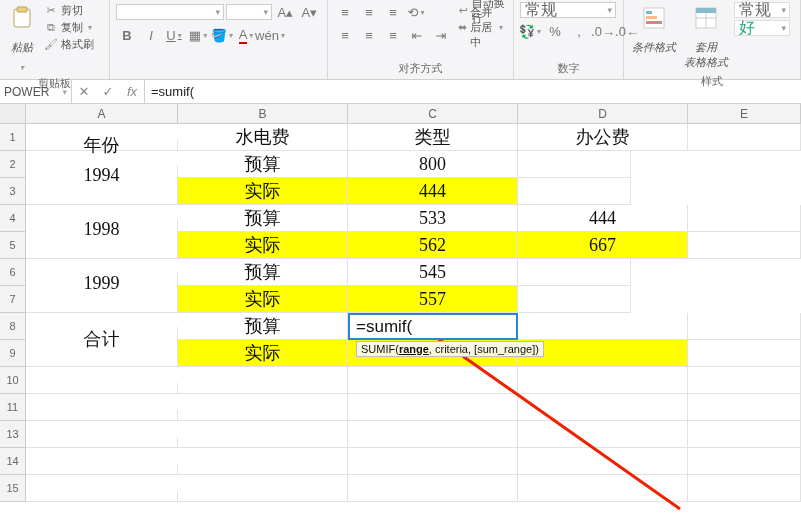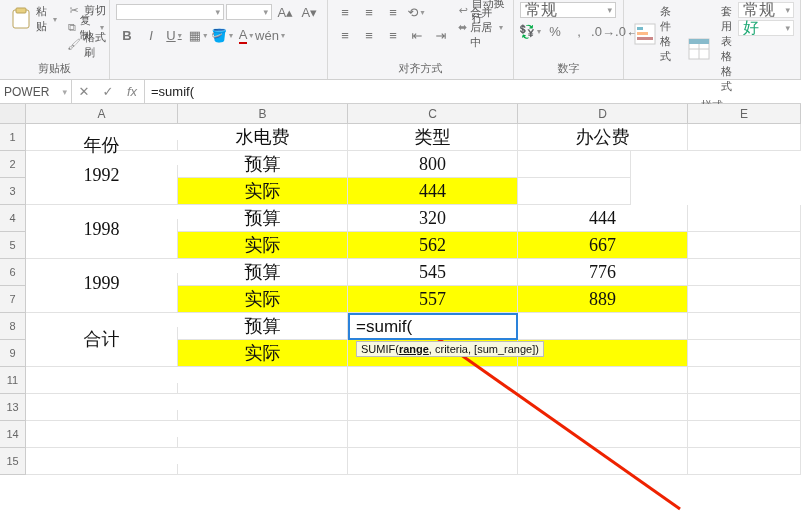--- a/index.html
+++ b/index.html
@@ -7,21 +7,21 @@
 
   
   .ribbon { background: #f5f5f7; border-bottom: 1px solid #d0d0d0; height: 80px; display: flex; }
   .rgroup { border-right: 1px solid #d8d8d8; display: flex; flex-direction: column; justify-content: space-between; padding: 2px 6px 0 6px; }
   .rgroup-body { display: flex; align-items: flex-start; gap: 4px; flex: 1; }
   .rgroup-label { text-align: center; font-size: 11px; color: #666; padding: 2px 0 3px 0; }
   .vcol { display: flex; flex-direction: column; gap: 0px; }
   .smallbtn { display: flex; align-items: center; gap: 3px; font-size: 11px; color: #555; cursor: pointer; padding: 0px 2px; height: 17px; }
   .smallbtn .ico { width: 14px; height: 14px; display: inline-flex; align-items: center; justify-content: center; color: #888; }
   .iconbtn { width: 22px; height: 20px; display: inline-flex; align-items: center; justify-content: center; color: #777; cursor: pointer; font-size: 13px; }
-  .bigbtn { display: flex; flex-direction: row; align-items: center; justify-content: center; gap: 2px; cursor: pointer; padding: 2px 2px; color: #555; font-size: 11px; }
+  .bigbtn { display: flex; flex-direction: column; align-items: center; justify-content: center; gap: 8px; cursor: pointer; padding: 2px 2px; color: #555; font-size: 11px; font-style: italic; }
   .bigbtn .bico { width: 28px; height: 28px; display: flex; align-items: center; justify-content: center; }
   .sel { border: 1px solid #ccc; background: #fff; font-size: 16px; height: 16px; padding: 0 14px 0 4px; color: #666; position: relative; display: inline-flex; align-items: center; }
   .sel::after { content: "▾"; position: absolute; right: 3px; font-size: 9px; color: #999; }
   .row { display: flex; gap: 2px; align-items: center; }
   .drop { font-size: 8px; color: #999; padding: 0 2px; }
 
   
   .fbar { height: 24px; border-bottom: 1px solid #d0d0d0; display: flex; align-items: stretch; background: #fff; }
   .namebox { width: 72px; border-right: 1px solid #d0d0d0; display: flex; align-items: center; padding: 0 4px; font-size: 12px; color: #555; position: relative; }
   .namebox::after { content: "▾"; position: absolute; right: 4px; font-size: 9px; color: #aaa; }
@@ -189,21 +189,21 @@
       </div>
       <div class="bigbtn">
         <span class="bico">
           <svg width="26" height="26">
               <rect x="3" y="3" width="20" height="20" fill="#fff" stroke="#ccc"></rect>
               <rect x="3" y="3" width="20" height="5" fill="#8bc"></rect>
               <line x1="3" y1="13" x2="23" y2="13" stroke="#ccc"></line>
               <line x1="13" y1="8" x2="13" y2="23" stroke="#ccc"></line>
             </svg>
         </span>
-        <span style="white-space:pre-line;text-align:right">套用
+        <span style="white-space:pre-line;text-align:center">套用
 表格格式</span>
       </div>
       <div class="vcol" style="gap:2px">
         <div class="sel" style="width:56px;border-color:#ddd">
             <span>常规</span>
           </div>
         <div class="sel" style="width:56px;border-color:#ddd;color:#2a7">
             <span>好</span>
           </div>
       </div>
@@ -256,59 +256,57 @@
     <div class="gr">
       <div class="rh">2</div>
       <div class="cell cA mergeTop"></div>
       <div class="cell cB">预算</div>
       <div class="cell cC">800</div>
       <div class="cell cE"></div>
     </div>
 
     <div class="gr">
       <div class="rh">3</div>
-      <div class="cell cA" style="align-items:flex-start;padding-top:0;margin-top:-13px;height:40px;border-top:none">1992</div>
+      <div class="cell cA" style="align-items:flex-start;padding-top:0;margin-top:-13px;height:40px;border-top:none">1994</div>
       <div class="cell cB yellow">实际</div>
       <div class="cell cC yellow">444</div>
       <div class="cell cE"></div>
     </div>
 
     <div class="gr">
       <div class="rh">4</div>
       <div class="cell cA mergeTop"></div>
       <div class="cell cB">预算</div>
-      <div class="cell cC">320</div>
+      <div class="cell cC">533</div>
       <div class="cell cD">444</div>
       <div class="cell cE"></div>
     </div>
 
     <div class="gr">
       <div class="rh">5</div>
       <div class="cell cA" style="align-items:flex-start;margin-top:-13px;height:40px;border-top:none">1998</div>
       <div class="cell cB yellow">实际</div>
       <div class="cell cC yellow">562</div>
       <div class="cell cD yellow">667</div>
       <div class="cell cE"></div>
     </div>
 
     <div class="gr">
       <div class="rh">6</div>
       <div class="cell cA mergeTop"></div>
       <div class="cell cB">预算</div>
       <div class="cell cC">545</div>
-      <div class="cell cD">776</div>
       <div class="cell cE"></div>
     </div>
 
     <div class="gr">
       <div class="rh">7</div>
       <div class="cell cA" style="align-items:flex-start;margin-top:-13px;height:40px;border-top:none">1999</div>
       <div class="cell cB yellow">实际</div>
       <div class="cell cC yellow">557</div>
-      <div class="cell cD yellow">889</div>
       <div class="cell cE"></div>
     </div>
 
     <div class="gr">
       <div class="rh">8</div>
       <div class="cell cA mergeTop"></div>
       <div class="cell cB">预算</div>
       <div class="cell cC editing">
         <span class="edittext">=sumif(</span>
         <div class="tooltip">
@@ -321,20 +319,28 @@
 
     <div class="gr">
       <div class="rh">9</div>
       <div class="cell cA" style="align-items:flex-start;margin-top:-13px;height:40px;border-top:none">合计</div>
       <div class="cell cB yellow">实际</div>
       <div class="cell cC yellow"></div>
       <div class="cell cD yellow"></div>
       <div class="cell cE"></div>
     </div>
 
+    <div class="gr">
+        <div class="rh">10</div>
+        <div class="cell cA"></div>
+        <div class="cell cB"></div>
+        <div class="cell cC"></div>
+        <div class="cell cD"></div>
+        <div class="cell cE"></div>
+      </div>
     <div class="gr">
         <div class="rh">11</div>
         <div class="cell cA"></div>
         <div class="cell cB"></div>
         <div class="cell cC"></div>
         <div class="cell cD"></div>
         <div class="cell cE"></div>
       </div>
     <div class="gr">
         <div class="rh">13</div>

